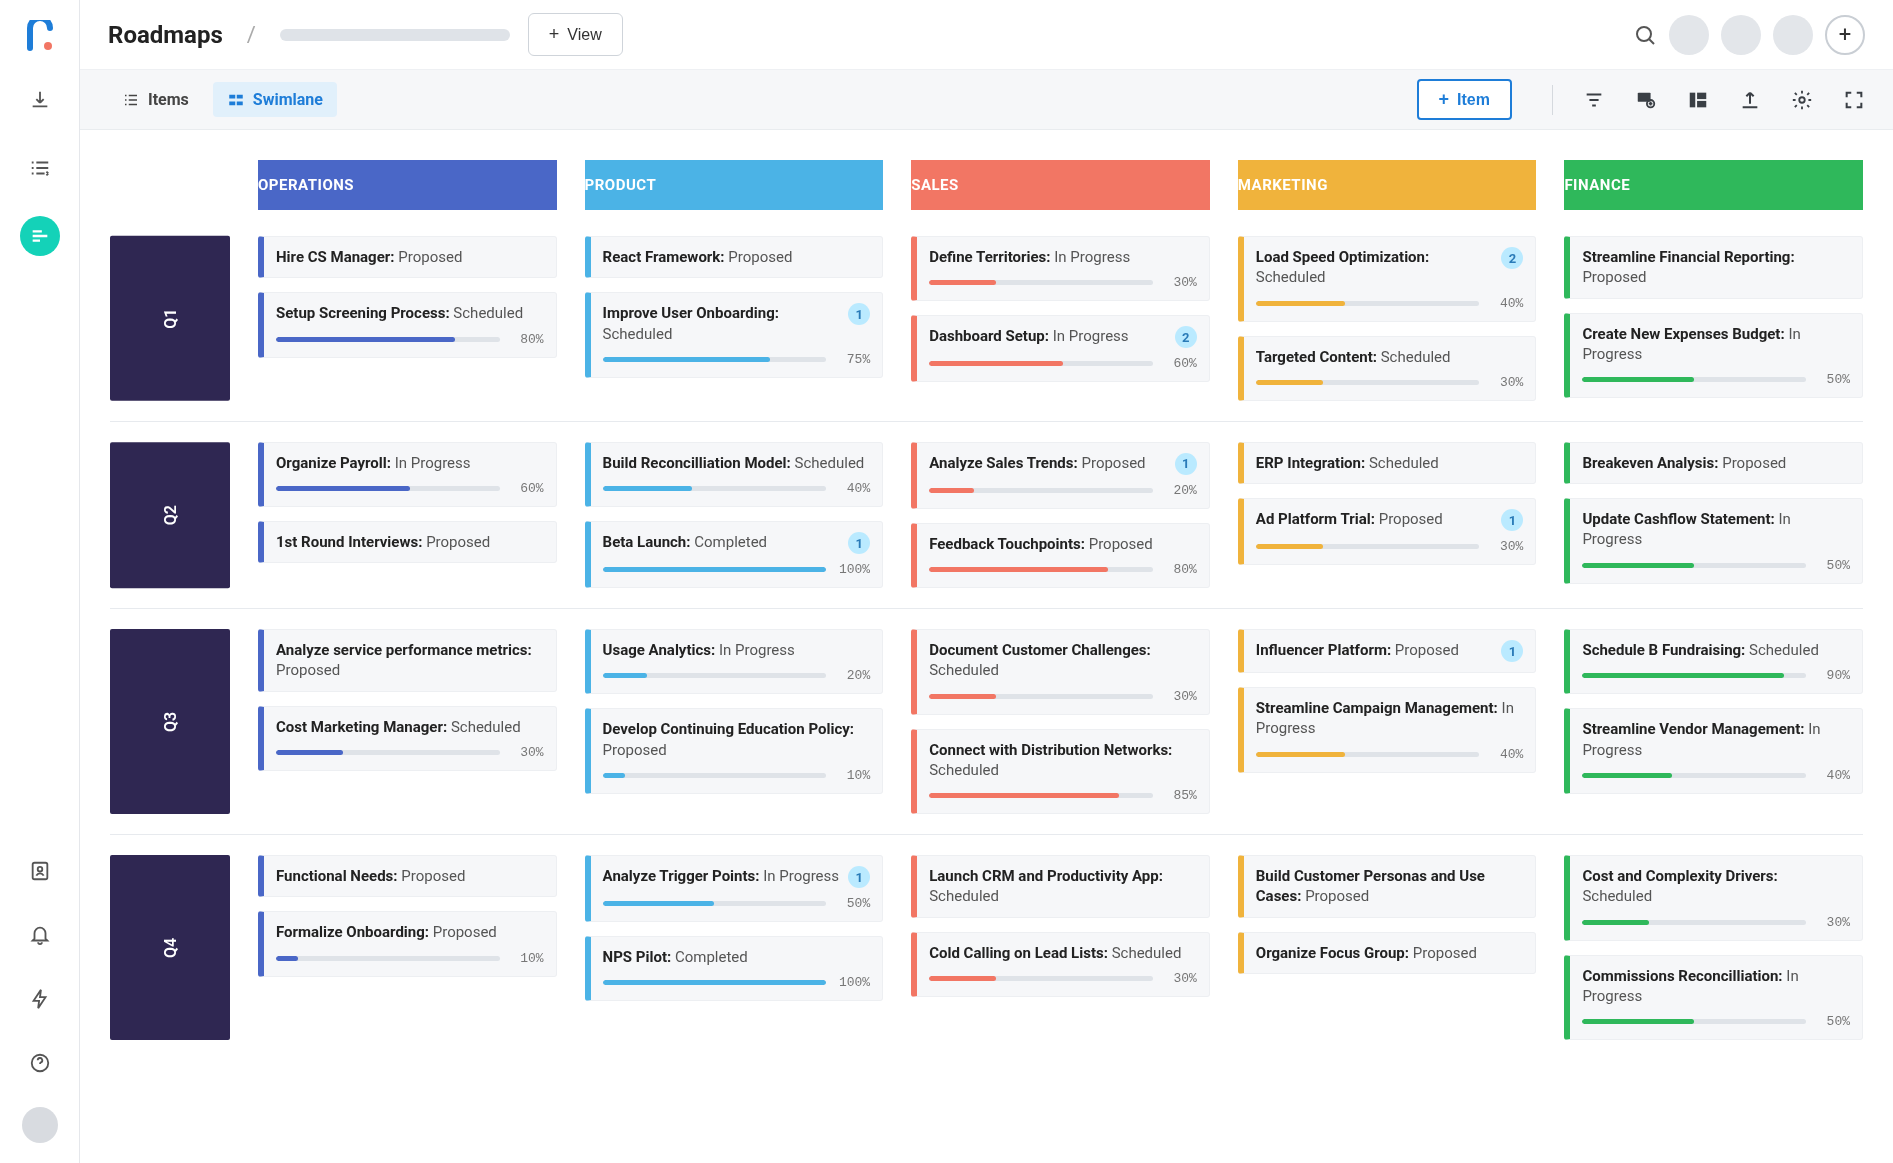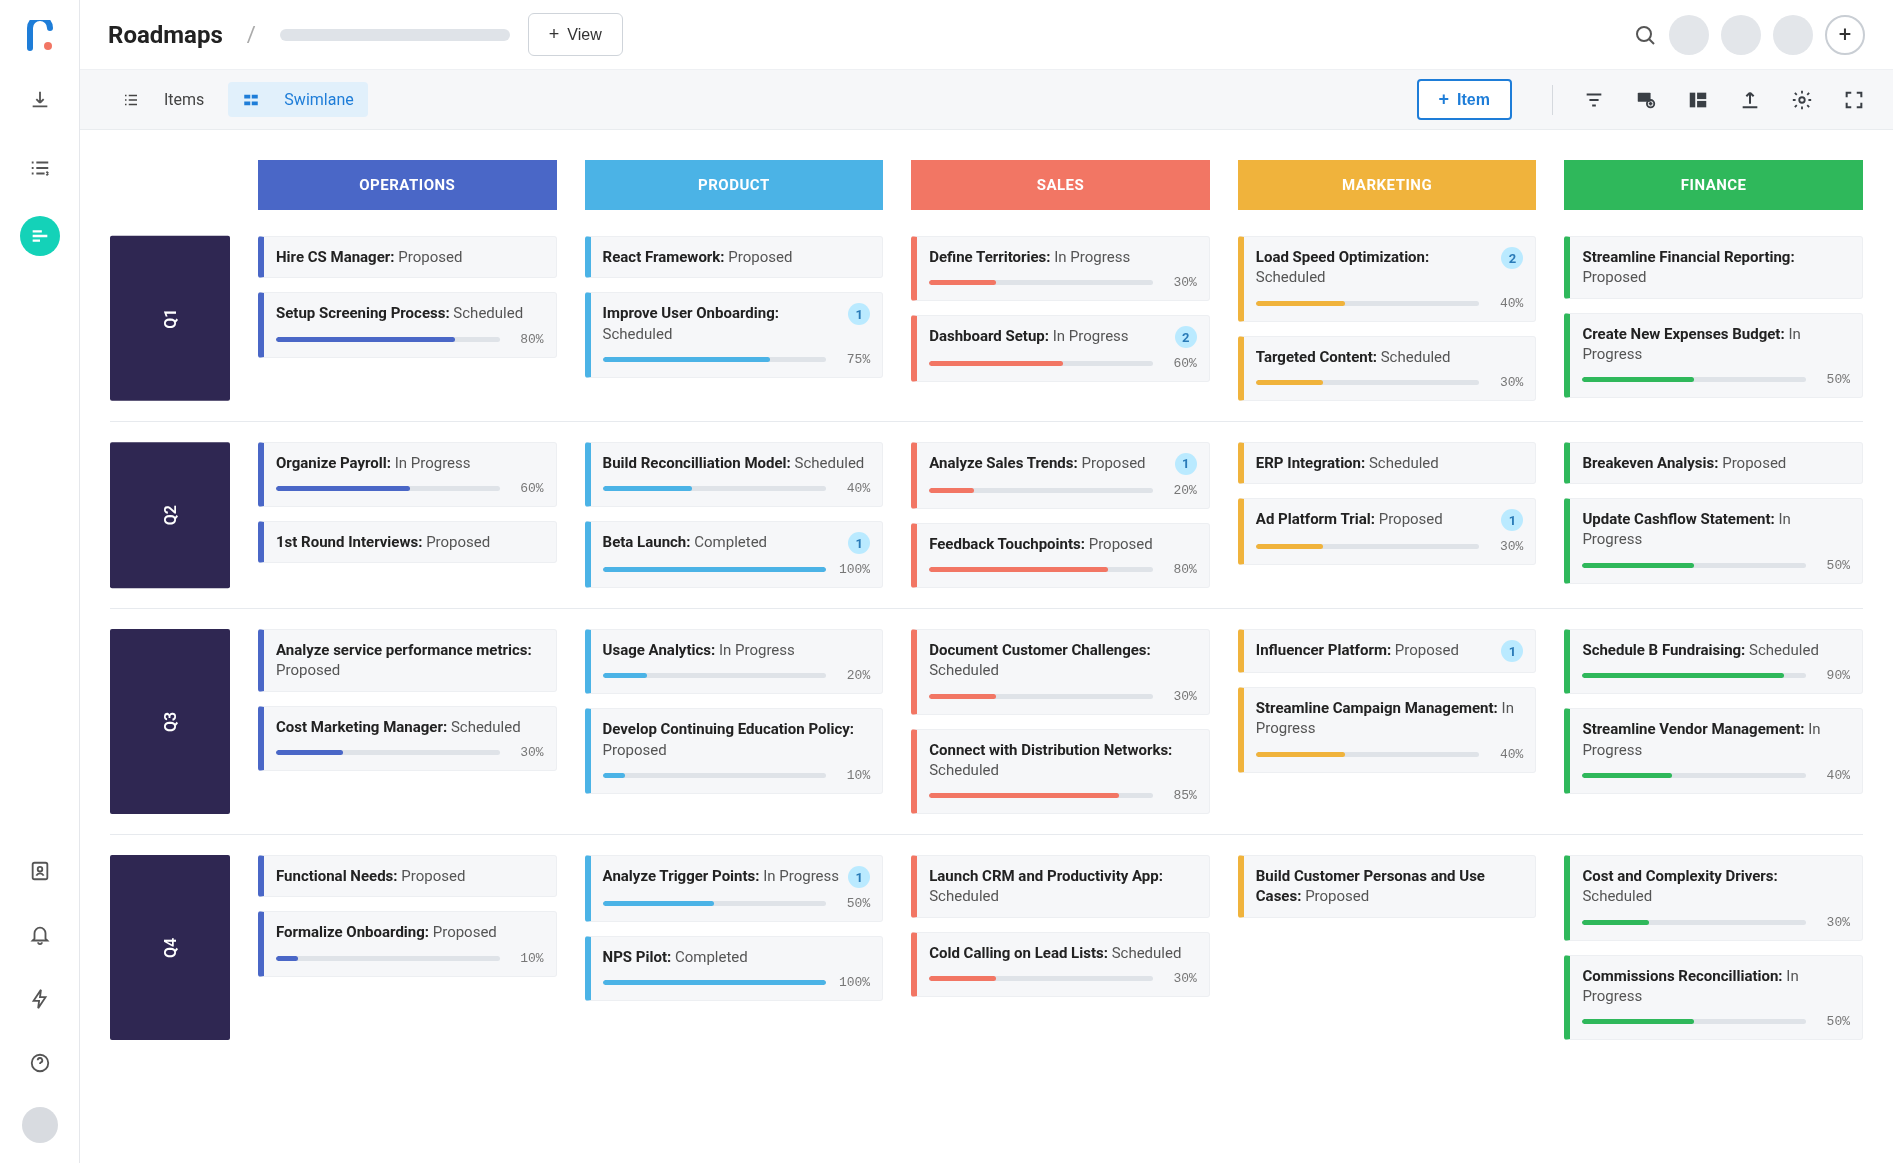--- a/index.html
+++ b/index.html
@@ -23,32 +23,32 @@
 .header .slash { color: #aaa; font-size: 22px; margin: 0 6px; }
 .header .title-ph { width: 230px; height: 12px; background: #dfe3e8; border-radius: 6px; }
 .view-btn { border: 1px solid #cfd4da; border-radius: 6px; padding: 10px 20px; font-size: 16px; background: #fff; cursor: pointer; display: flex; align-items: center; gap: 8px; color: #333; }
 .header .right { margin-left: auto; display: flex; align-items: center; gap: 12px; }
 .search-icon { width: 24px; height: 24px; color: #555; cursor: pointer; }
 .avatar-circle { width: 40px; height: 40px; border-radius: 50%; background: #e3e6ea; }
 .add-circle { width: 40px; height: 40px; border-radius: 50%; border: 2px solid #c9ced4; display: flex; align-items: center; justify-content: center; color: #333; font-size: 22px; cursor: pointer; }
 
 
 .toolbar { height: 60px; background: #f6f7f9; border-bottom: 1px solid #e9ecef; display: flex; align-items: center; padding: 0 28px; gap: 10px; }
-.tab-btn { display: flex; align-items: center; gap: 24px; padding: 8px 14px; border-radius: 4px; font-size: 16px; cursor: pointer; color: #444; }
+.tab-btn { display: flex; align-items: center; gap: 8px; padding: 8px 14px; border-radius: 4px; font-size: 16px; cursor: pointer; color: #444; font-weight: bold; }
 .tab-btn.active { background: #e1f0fb; color: #1e7dd8; }
 .toolbar .spacer { flex: 1; }
 .add-item-btn { border: 2px solid #1e7dd8; color: #1e7dd8; background: #fff; border-radius: 4px; padding: 8px 20px; font-size: 16px; font-weight: 600; display: flex; align-items: center; gap: 8px; cursor: pointer; }
 .tool-icons { display: flex; align-items: center; gap: 30px; margin-left: 30px; }
 .tool-sep { width: 1px; height: 30px; background: #d5d9de; }
 .tool-ic { width: 22px; height: 22px; color: #3a3f45; cursor: pointer; }
 
 
 .board { padding: 30px 30px 30px 30px; overflow: auto; }
 .lanes-header { display: grid; grid-template-columns: 120px repeat(5, 1fr); gap: 28px; margin-bottom: 26px; }
-.lane-title { text-align: center; font-weight: 700; color: #fff; padding: 16px 0; font-size: 15px; letter-spacing: 0.5px; }
+.lane-title { text-align: left; font-weight: 700; color: #fff; padding: 16px 0; font-size: 15px; letter-spacing: 0.5px; }
 .lane-title.ops { background: #4a67c7; }
 .lane-title.prod { background: #4bb3e6; }
 .lane-title.sales { background: #f27664; }
 .lane-title.mkt { background: #f0b33c; }
 .lane-title.fin { background: #2fb85b; }
 
 .row { display: grid; grid-template-columns: 120px repeat(5, 1fr); gap: 28px; border-top: 1px solid #e7eaee; padding: 20px 0; }
 .row:first-of-type { border-top: none; padding-top: 0; }
 .row-label { background: #2f2752; color: #fff; display: flex; align-items: center; justify-content: center; font-weight: 600; font-size: 16px; writing-mode: vertical-rl; transform: rotate(180deg); border-radius: 2px; }
 .cell { display: flex; flex-direction: column; gap: 14px; }
@@ -616,20 +616,25 @@
                   <div class="ppct">30%</div>
                 </div>
               </div>
             </div>
             <div class="cell">
               <div class="card mkt">
                 <div class="ct-row">
                   <div class="ct"><b>Build Customer Personas and Use Cases:</b> <span class="st">Proposed</span></div>
                 </div>
               </div>
+              <div class="card mkt">
+                <div class="ct-row">
+                  <div class="ct"><b>Organize Focus Group:</b> <span class="st">Proposed</span></div>
+                </div>
+              </div>
             </div>
             <div class="cell">
               <div class="card fin">
                 <div class="ct-row">
                   <div class="ct"><b>Cost and Complexity Drivers:</b> <span class="st">Scheduled</span></div>
                 </div>
                 <div class="pbar-row">
                   <div class="pbar">
                     <div class="pfill fin" style="width: 30%;"></div>
                   </div>

